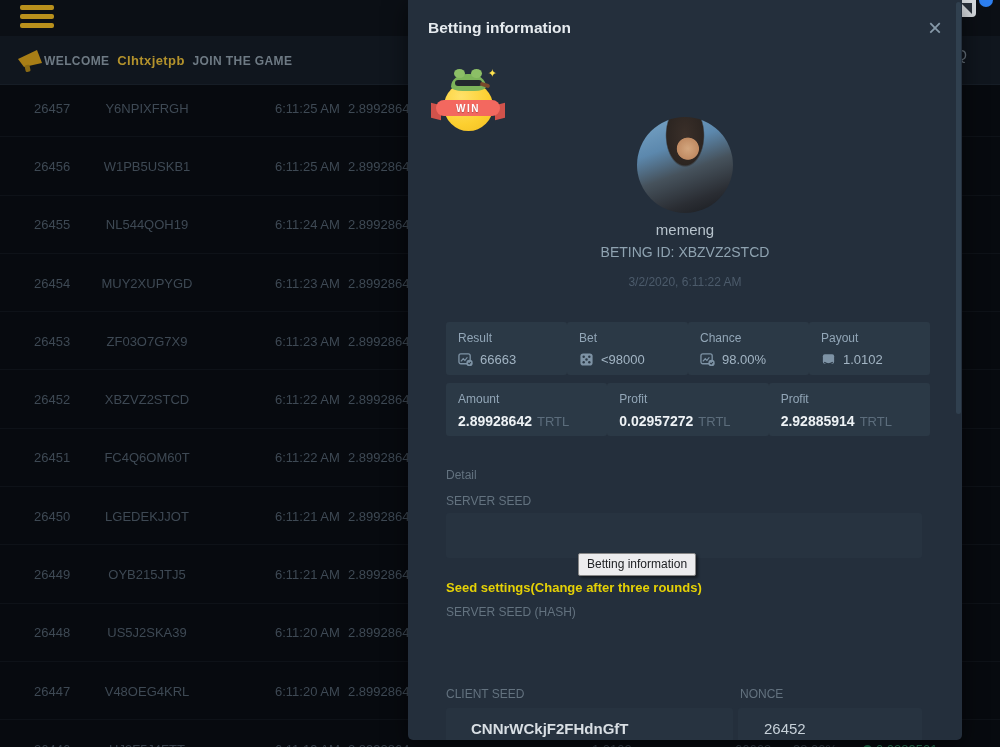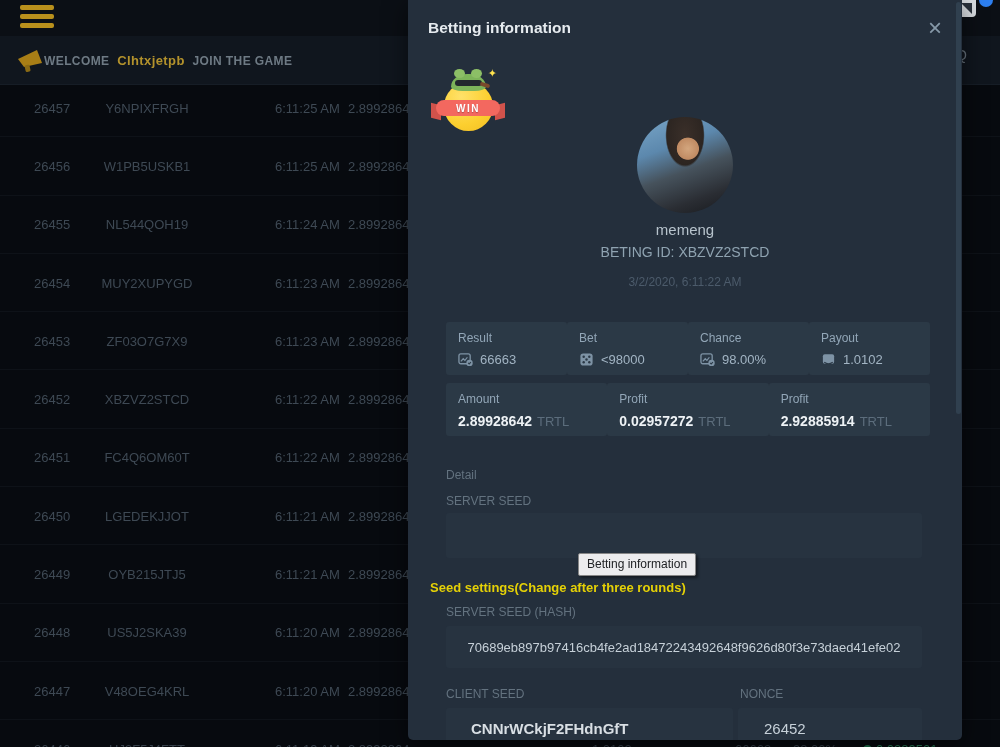--- a/index.html
+++ b/index.html
@@ -104,21 +104,21 @@
 
   .seed-box  { position:absolute; left:38px; top:513px; width:476px; height:45px; background:#273340; border-radius:3px; }
   .hash-box  { position:absolute; left:38px; top:626px; width:476px; height:42px; background:#273340; border-radius:3px;
                display:flex; align-items:center; justify-content:center; font-size:13px; color:#c6d0d8;
                white-space:nowrap; overflow:hidden; }
   .client-box{ position:absolute; left:38px; top:708px; width:287px; height:40px; background:#273340; border-radius:3px;
                display:flex; align-items:center; padding-left:25px; font-size:15px; font-weight:600; color:#d9dfe4; }
   .nonce-box { position:absolute; left:330px; top:708px; width:184px; height:40px; background:#273340; border-radius:3px;
                display:flex; align-items:center; padding-left:26px; font-size:15px; color:#c6d0d8; }
 
-  .seed-settings { position:absolute; left:22px; top:580px; font-size:13px; font-weight:700; color:#e5d106; }
+  .seed-settings { position:absolute; left:38px; top:580px; font-size:13px; font-weight:700; color:#e5d106; }
 
   .tooltip { position:absolute; left:170px; top:553px; background:#ececee; border:1px solid #868686;
              border-radius:2px; padding:3px 8px 4px; font-size:12px; color:#202225; z-index:30;
              box-shadow:2px 2px 3px rgba(0,0,0,.45); white-space:nowrap; }
 </style>
 </head>
 <body>
 
 <div class="topbar">
   <div class="hamburger">
@@ -322,21 +322,20 @@
     </div>
   </div>
 
   <div class="m-sublabel lbl-detail">Detail</div>
   <div class="m-sublabel lbl-seed">SERVER SEED</div>
   <div class="seed-box"></div>
 
   <div class="seed-settings">Seed settings(Change after three rounds)</div>
 
   <div class="m-sublabel lbl-hash">SERVER SEED (HASH)</div>
-  <div class="hash-box">70689eb897b97416cb4fe2ad18472243492648f9626d80f3e73daed41efe02</div>
 
   <div class="m-sublabel lbl-client">CLIENT SEED</div>
   <div class="m-sublabel lbl-nonce">NONCE</div>
   <div class="client-box">CNNrWCkjF2FHdnGfT</div>
   <div class="nonce-box">26452</div>
 
   <div class="tooltip">Betting information</div>
 
   <div class="scroll-thumb"></div>
 </div>

